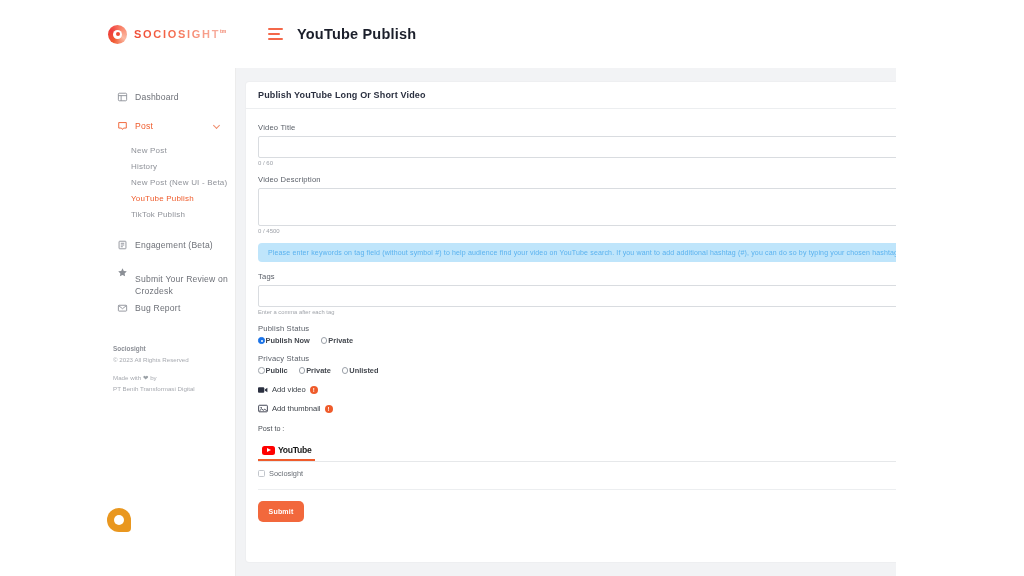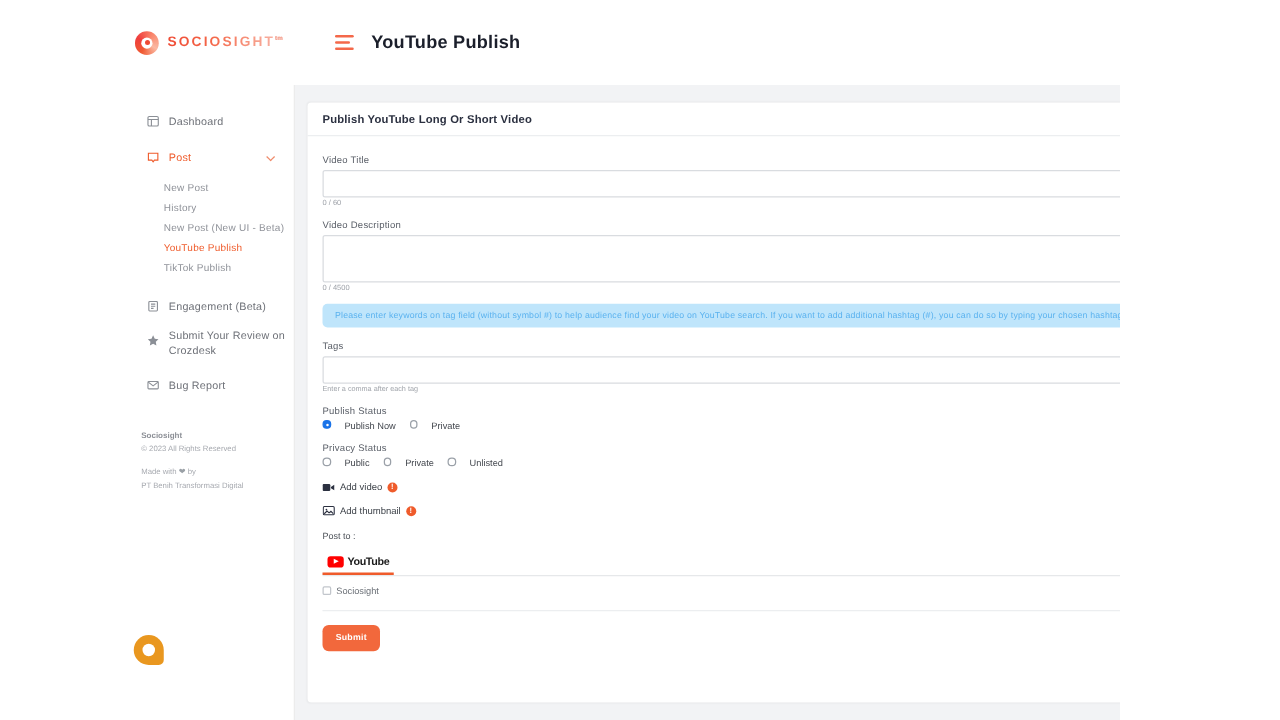--- a/index.html
+++ b/index.html
@@ -81,21 +81,21 @@
   .nav-item .nav-lbl { margin-left: 17px; }
   .nav-item.active { color: #ef5b2b; }
   .nav-item.active .nav-ico { color: #ef5b2b; }
   .nav-item .chev {
     position: absolute; right: 16px; top: 50%;
     width: 5px; height: 5px; margin-top: -3px;
     border-right: 1.1px solid #ef8b6b; border-bottom: 1.1px solid #ef8b6b;
     transform: rotate(45deg);
   }
   .nav-item.two-line { height: 34px; align-items: flex-start; padding-top: 3px; }
-  .nav-item.two-line .nav-lbl { line-height: 12px; display: block; width: 100px; }
+  .nav-item.two-line .nav-lbl { line-height: 12px; display: block; width: 100px; margin-top: 11px; }
   .subnav { padding-top: 2px; }
   .sub-item {
     height: 16px; display: flex; align-items: center;
     padding-left: 131px; font-size: 8px; color: #8f9299;
     cursor: pointer; letter-spacing: .2px;
   }
   .sub-item.active { color: #ef5b2b; }
   .nav-gap { height: 8px; }
   .side-footer {
     position: absolute; left: 113px; top: 275px;
@@ -137,21 +137,21 @@
   .note {
     background: #bfe5fb; color: #5ab2ef;
     border-radius: 4px; padding: 6px 10px;
     font-size: 7px; letter-spacing: .15px;
     white-space: nowrap; overflow: hidden;
     margin-bottom: 10px;
   }
   .helper { font-size: 5.8px; color: #a1a5ab; margin-top: 2px; }
   .sec-lbl { font-size: 7.6px; color: #5b6069; margin: 9px 0 3px; letter-spacing: .2px; }
   .radio-row { display: flex; align-items: center; gap: 11px; }
-  .rdo { display: flex; align-items: flex-start; gap: 11px; font-size: 7.4px; color: #44484f; cursor: pointer; }
+  .rdo { display: flex; align-items: center; gap: 1px; font-size: 7.4px; color: #44484f; cursor: pointer; font-weight: bold; }
   .rdo .dot {
     width: 6.5px; height: 6.5px; border-radius: 50%;
     border: 1px solid #9aa0a8; background: #fff; flex: 0 0 auto;
     position: relative;
   }
   .rdo.on .dot { border-color: #1a73e8; background: #1a73e8; }
   .rdo.on .dot::after {
     content: ""; position: absolute; left: 1.6px; top: 1.6px;
     width: 2.2px; height: 2.2px; border-radius: 50%; background: #fff;
   }

